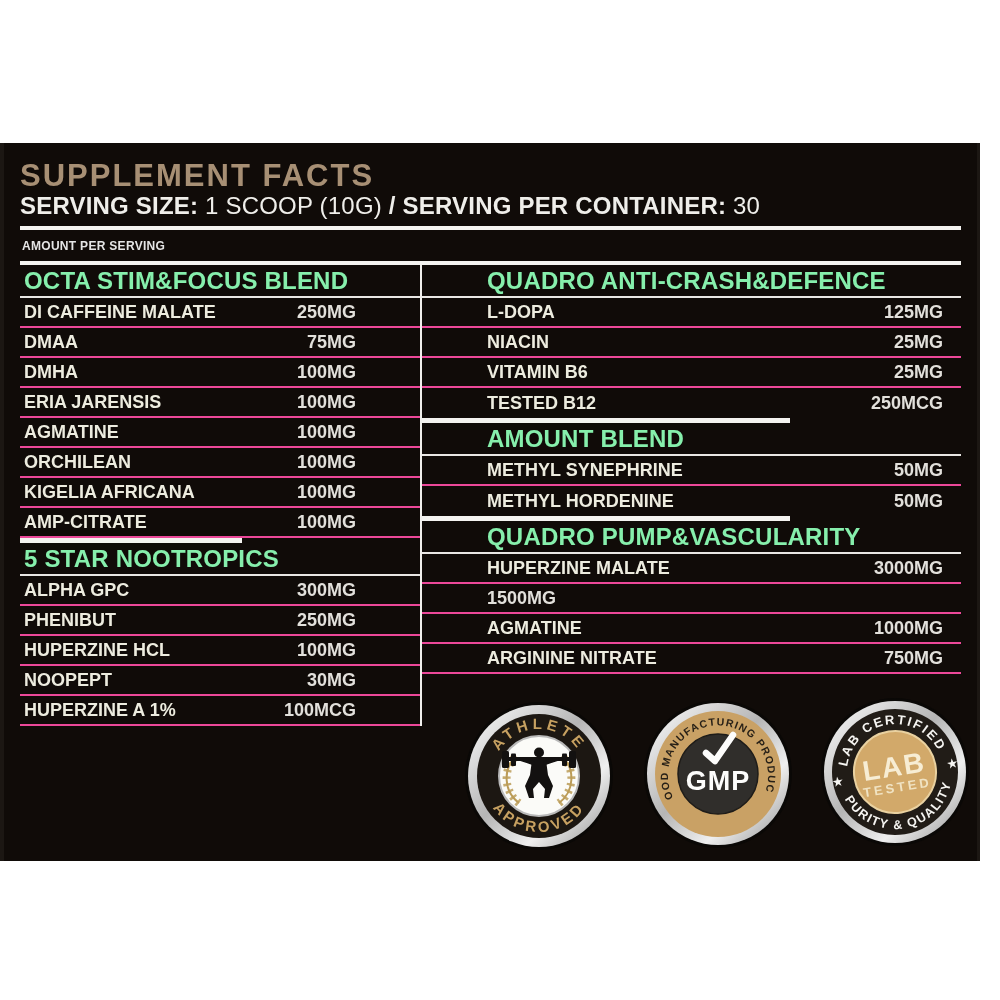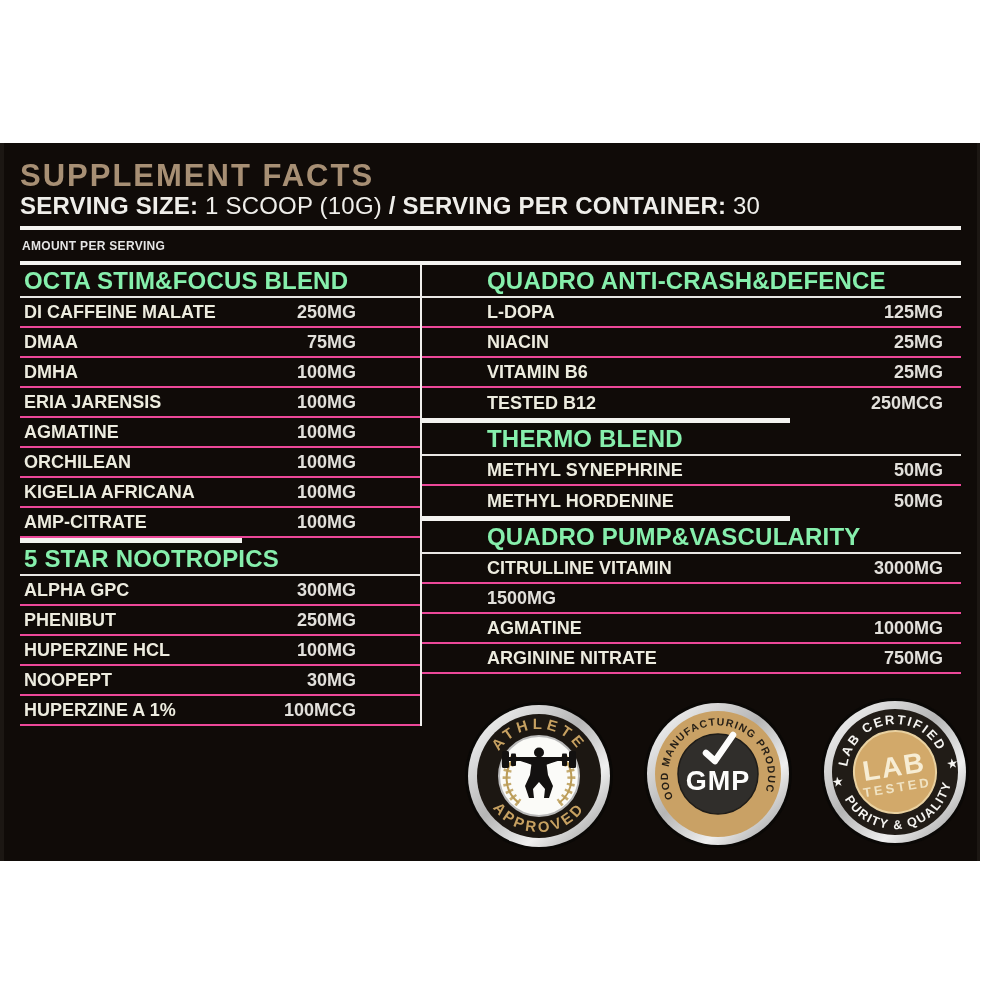--- a/index.html
+++ b/index.html
@@ -147,33 +147,33 @@
         </div>
       <div class="row">
           <span class="nm">VITAMIN B6</span>
           <span class="amt">25MG</span>
         </div>
       <div class="row nb">
           <span class="nm">TESTED B12</span>
           <span class="amt">250MCG</span>
         </div>
       <div class="bar"></div>
-      <div class="hdr">THERMO BLEND</div>
+      <div class="hdr">AMOUNT BLEND</div>
       <div class="row">
           <span class="nm">METHYL SYNEPHRINE</span>
           <span class="amt">50MG</span>
         </div>
       <div class="row nb">
           <span class="nm">METHYL HORDENINE</span>
           <span class="amt">50MG</span>
         </div>
       <div class="bar"></div>
       <div class="hdr">QUADRO PUMP&amp;VASCULARITY</div>
       <div class="row">
-          <span class="nm">CITRULLINE VITAMIN</span>
+          <span class="nm">HUPERZINE MALATE</span>
           <span class="amt">3000MG</span>
         </div>
       <div class="row">
           <span class="amt">1500MG</span>
         </div>
       <div class="row">
           <span class="nm">AGMATINE</span>
           <span class="amt">1000MG</span>
         </div>
       <div class="row">

